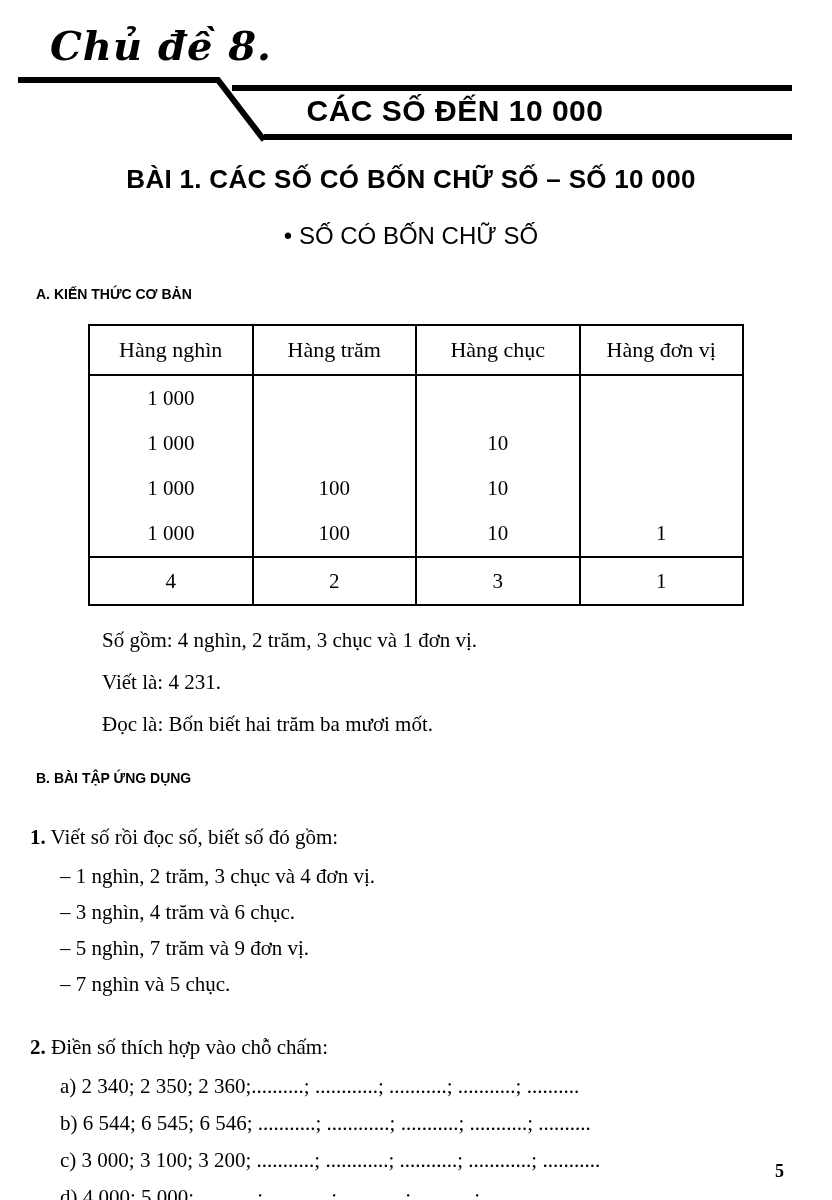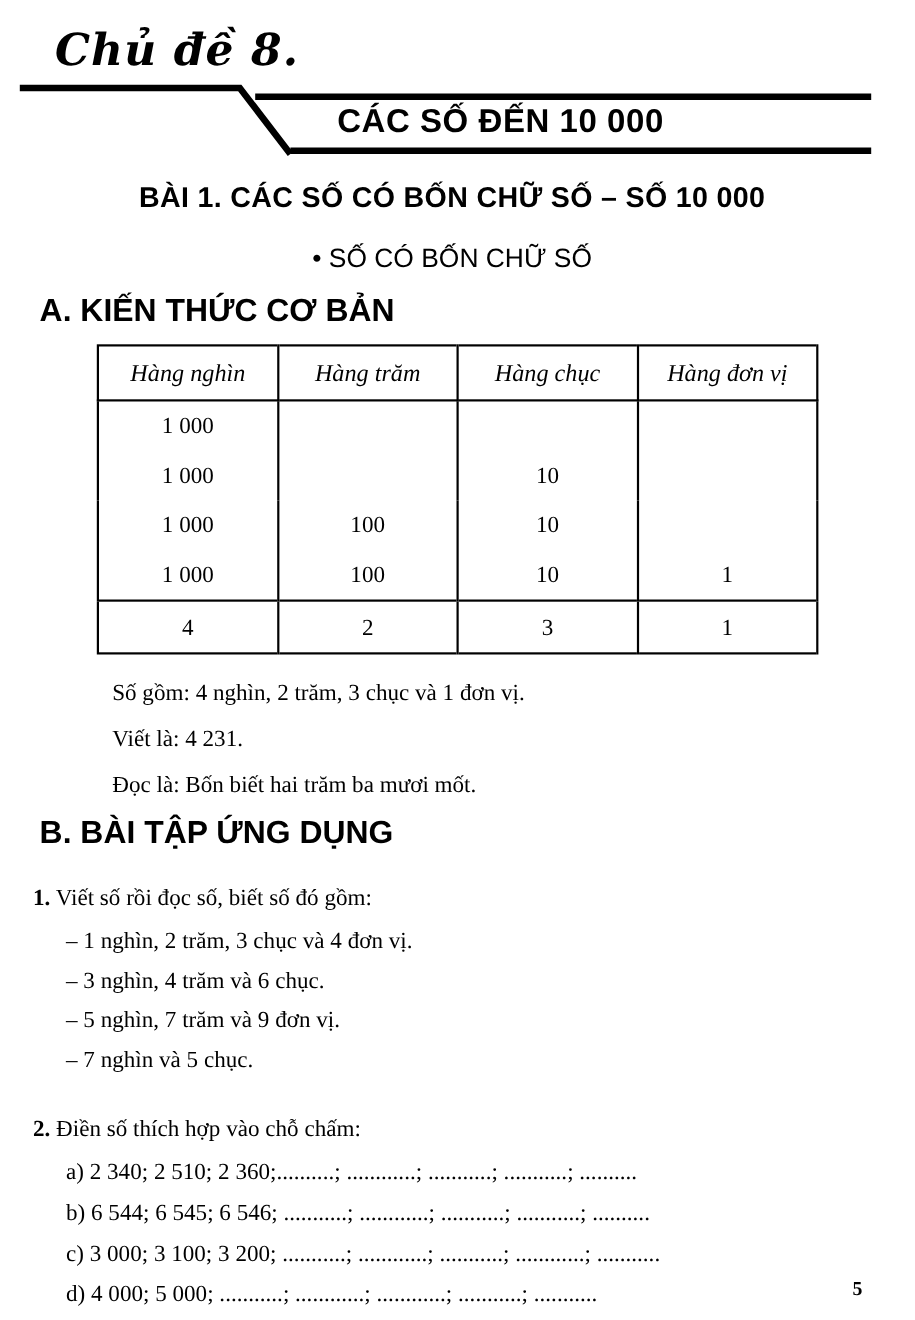--- a/index.html
+++ b/index.html
@@ -33,42 +33,42 @@
     font-weight:bold; font-size:26px; line-height:34px;
     letter-spacing:0.3px;
   }
   .lesson-subtitle {
     margin-top:24px;
     text-align:center;
     font-family:"Liberation Sans", sans-serif;
     font-weight:normal; font-size:24px; line-height:32px;
   }
   .section-heading {
-    margin-top:17px; margin-left:6px;
+    margin-top:28px; margin-left:6px;
     font-family:"Liberation Sans", sans-serif;
-    font-weight:bold; font-size:29px; line-height:28px;
+    font-weight:bold; font-size:14px; line-height:28px;
   }
   
   table.pv {
     border-collapse:collapse;
     margin:16px 0 0 58px;
     border:2px solid #000;
     table-layout:fixed;
     width:656px;
   }
   table.pv th, table.pv td {
     border-left:2px solid #000;
     border-right:2px solid #000;
     text-align:center;
     font-weight:normal;
     padding:0;
   }
   table.pv thead th {
     border-bottom:2px solid #000;
-    height:48px; font-size:22px;font-style:italic;
+    height:48px; font-size:22px;
   }
   table.pv tbody tr.body-row td { height:45px; font-size:21px; }
   table.pv tbody tr.summary-row td {
     border-top:2px solid #000;
     height:46px; font-size:21px;
   }
   .notes { margin:22px 0 0 32px; }
   .note-line { font-size:21px; line-height:24px; margin-bottom:18px;margin-left:40px; }
   .exercise { margin-top:32px; }
   .exercise-head { font-size:21px; line-height:26px; }
@@ -159,21 +159,21 @@
         <li>– 1 nghìn, 2 trăm, 3 chục và 4 đơn vị.</li>
         <li>– 3 nghìn, 4 trăm và 6 chục.</li>
         <li>– 5 nghìn, 7 trăm và 9 đơn vị.</li>
         <li>– 7 nghìn và 5 chục.</li>
       </ul>
     </div>
 
     <div class="exercise exercise2">
       <div class="exercise-head"><span class="exercise-num">2.</span><span> Điền số thích hợp vào chỗ chấm:</span></div>
       <ul class="exercise-items">
-        <li>a) 2 340; 2 510; 2 360;..........; ............; ...........; ...........; ..........</li>
+        <li>a) 2 340; 2 350; 2 360;..........; ............; ...........; ...........; ..........</li>
         <li>b) 6 544; 6 545; 6 546; ...........; ............; ...........; ...........; ..........</li>
         <li>c) 3 000; 3 100; 3 200; ...........; ............; ...........; ............; ...........</li>
         <li>d) 4 000; 5 000; ...........; ............; ............; ...........; ...........</li>
       </ul>
     </div>
 
   </div>
 
   <div class="page-number">5</div>
 

